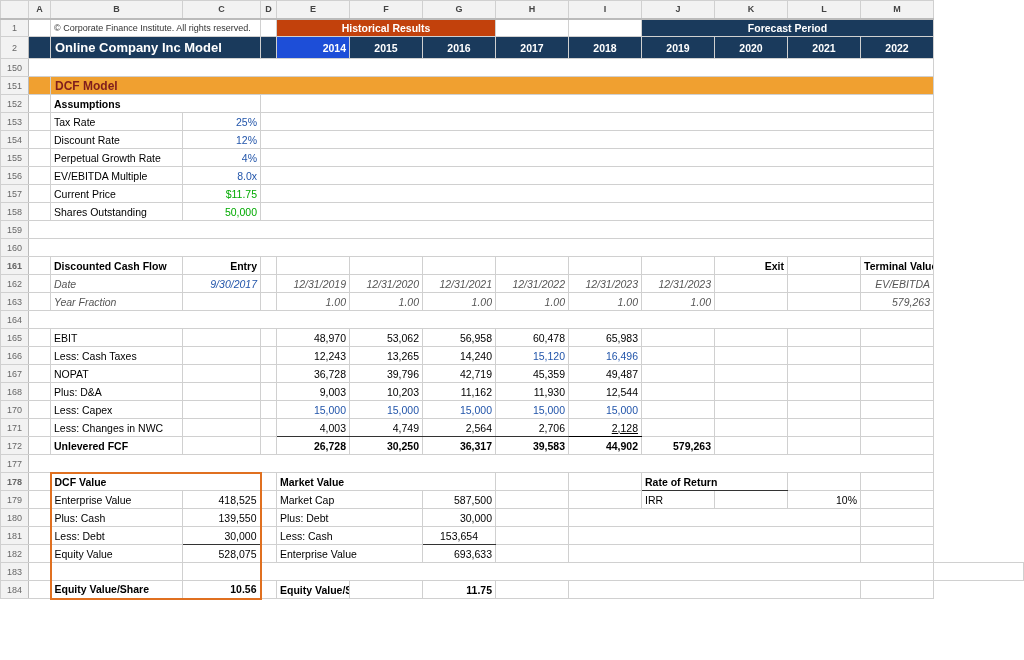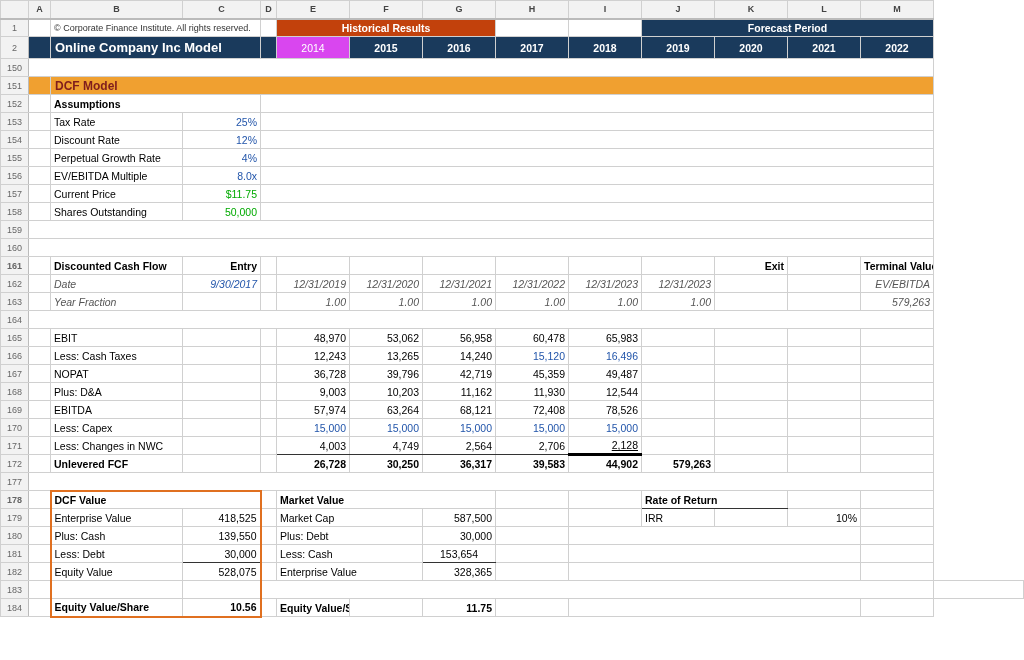--- a/index.html
+++ b/index.html
@@ -100,21 +100,21 @@
       <td style="background:#fff;"></td>
       <td style="background:#fff;"></td>
       <td colspan="4" style="background:#1a3a5c; color:#fff; text-align:center; font-weight:bold;">Forecast Period</td>
     </tr>
 
     <tr style="height:22px; background:#1a3a5c; color:#fff;">
       <td class="row-num-cell" style="background:#f2f2f2; color:#666;">2</td>
       <td style="background:#1a3a5c;"></td>
       <td colspan="2" style="background:#1a3a5c; color:#fff; font-weight:bold; font-size:13px; padding-left:4px;">Online Company Inc Model</td>
       <td style="background:#1a3a5c;"></td>
-      <td style="background:#d946ef; color:#fff; text-align:center; font-weight:normal;">2014</td>
+      <td style="background:#1d4ed8; color:#fff; text-align:right; font-weight:bold;">2014</td>
       <td style="background:#1a3a5c; color:#fff; text-align:center; font-weight:bold;">2015</td>
       <td style="background:#1a3a5c; color:#fff; text-align:center; font-weight:bold;">2016</td>
       <td style="background:#1a3a5c; color:#fff; text-align:center; font-weight:bold;">2017</td>
       <td style="background:#1a3a5c; color:#fff; text-align:center; font-weight:bold;">2018</td>
       <td style="background:#1a3a5c; color:#fff; text-align:center; font-weight:bold;">2019</td>
       <td style="background:#1a3a5c; color:#fff; text-align:center; font-weight:bold;">2020</td>
       <td style="background:#1a3a5c; color:#fff; text-align:center; font-weight:bold;">2021</td>
       <td style="background:#1a3a5c; color:#fff; text-align:center; font-weight:bold;">2022</td>
     </tr>
 
@@ -311,36 +311,20 @@
       <td class="right-align">10,203</td>
       <td class="right-align">11,162</td>
       <td class="right-align">11,930</td>
       <td class="right-align">12,544</td>
       <td></td>
       <td></td>
       <td></td>
       <td></td>
     </tr>
 
-    <tr style="height:16px;">
-      <td class="row-num-cell">169</td>
-      <td></td>
-      <td>EBITDA</td>
-      <td></td>
-      <td></td>
-      <td class="right-align">57,974</td>
-      <td class="right-align">63,264</td>
-      <td class="right-align">68,121</td>
-      <td class="right-align">72,408</td>
-      <td class="right-align">78,526</td>
-      <td></td>
-      <td></td>
-      <td></td>
-      <td></td>
-    </tr>
 
     <tr style="height:16px;">
       <td class="row-num-cell">170</td>
       <td></td>
       <td>Less: Capex</td>
       <td></td>
       <td></td>
       <td style="text-align:right; color:#2255aa;">15,000</td>
       <td style="text-align:right; color:#2255aa;">15,000</td>
       <td style="text-align:right; color:#2255aa;">15,000</td>
@@ -355,21 +339,21 @@
     <tr style="height:16px;">
       <td class="row-num-cell">171</td>
       <td></td>
       <td>Less: Changes in NWC</td>
       <td></td>
       <td></td>
       <td class="right-align" style="border-bottom:1px solid #333;">4,003</td>
       <td class="right-align" style="border-bottom:1px solid #333;">4,749</td>
       <td class="right-align" style="border-bottom:1px solid #333;">2,564</td>
       <td class="right-align" style="border-bottom:1px solid #333;">2,706</td>
-      <td class="right-align" style="border-bottom:3px solid #000000;text-decoration:underline;">2,128</td>
+      <td class="right-align" style="border-bottom:1px solid #000000;text-decoration:underline;">2,128</td>
       <td></td>
       <td></td>
       <td></td>
       <td></td>
     </tr>
 
     <tr style="height:18px; font-weight:bold;">
       <td class="row-num-cell" style="font-weight:normal;">172</td>
       <td></td>
       <td style="font-weight:bold;">Unlevered FCF</td>
@@ -446,21 +430,21 @@
       <td></td>
     </tr>
 
     <tr style="height:16px;padding-left:45px;">
       <td class="row-num-cell">182</td>
       <td></td>
       <td style="border-left:2px solid #e07020;">Equity Value</td>
       <td style="text-align:right; border-right:2px solid #e07020;">528,075</td>
       <td></td>
       <td colspan="2">Enterprise Value</td>
-      <td class="right-align">328,365</td>
+      <td class="right-align">693,633</td>
       <td></td>
       <td colspan="4"></td>
       <td></td>
     </tr>
 
     <tr style="height:12px;">
       <td class="row-num-cell">183</td>
       <td></td>
       <td style="border-left:2px solid #e07020;"></td>
       <td style="border-right:2px solid #e07020;"></td>

